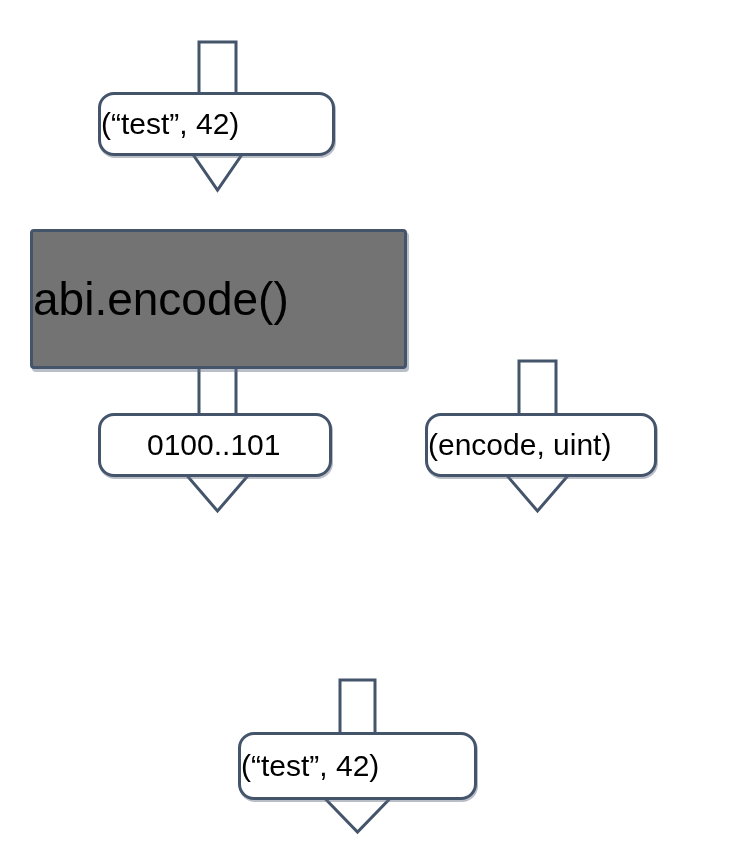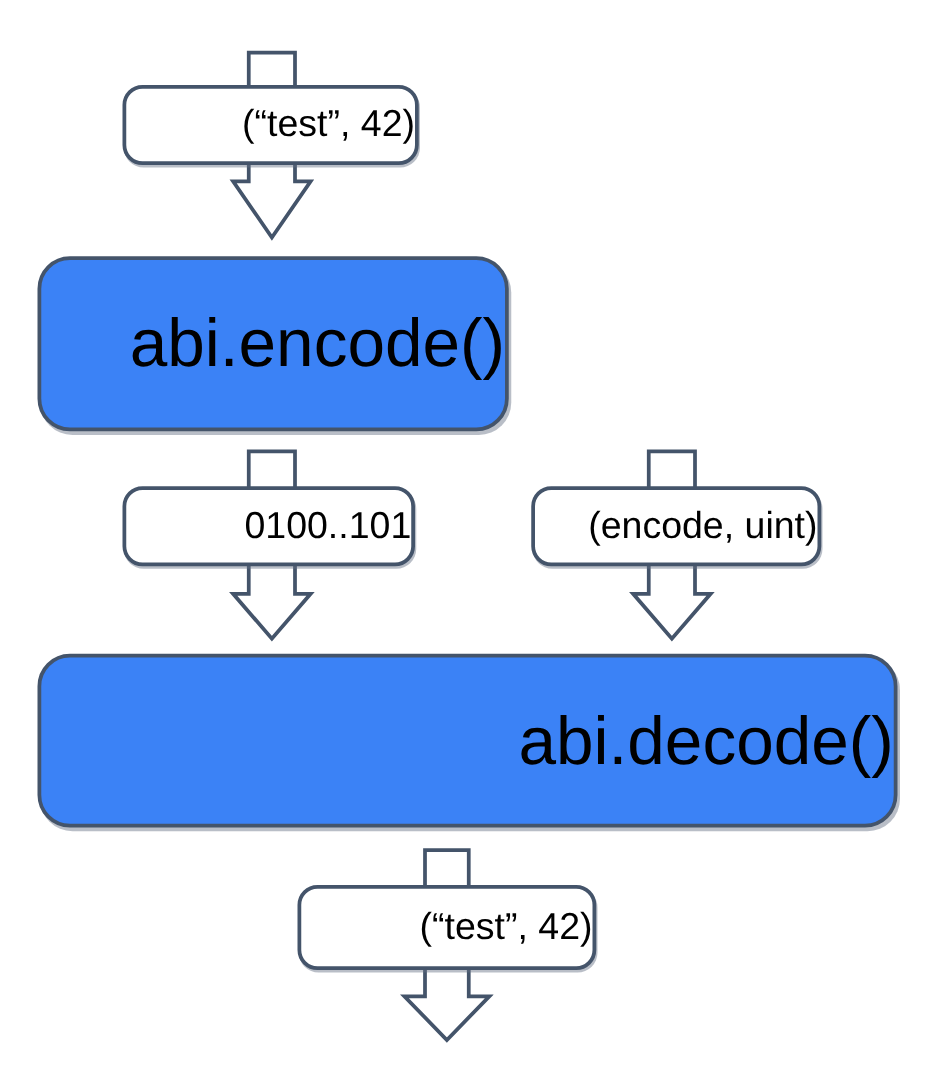--- a/index.html
+++ b/index.html
@@ -10,51 +10,52 @@
     background:#ffffff;
     overflow:hidden;
     font-family:"Liberation Sans","DejaVu Sans",sans-serif;
     color:#000000;
   }
   .node{
     position:absolute;
     box-sizing:border-box;
     display:flex;
     align-items:center;
-    justify-content:flex-end;
+    justify-content:flex-start;
     border:3px solid #44546a;
     z-index:2;
     background:#ffffff;
     white-space:nowrap;
+    margin-top:24px;
   }
   .io{
     border-radius:16px;
     font-size:30px;
     box-shadow:1px 2px 0 rgba(100,110,130,0.45);
   }
   .process{
-    border-radius:26px;
-    background:#3b82f6;
-    font-size:54px;
+    border-radius:4px;
+    background:#737373;
+    font-size:46px;
     box-shadow:2px 3px 0 rgba(100,110,130,0.45);
   }
   .arrow{
     position:absolute;
     z-index:1;
   }
   .arrow polygon{
     fill:#ffffff;
     stroke:#44546a;
     stroke-width:3;
     stroke-linejoin:miter;
   }
   
   .n-input   {left:98px;  top:68px;  width:237px; height:64px;}
   .n-encode  {left:30px;  top:205px; width:377px; height:140px;}
-  .n-bytes   {left:98px;  top:389px; width:234px; height:64px;}
+  .n-bytes   {left:98px;  top:389px; width:234px; height:64px;padding-left:46px;}
   .n-types   {left:425px; top:389px; width:232px; height:64px;}
   .n-decode  {left:30px;  top:523px; width:688px; height:139px;}
   .n-output  {left:238px; top:708px; width:239px; height:68px;}
   
   .a1{left:183px; top:40px;  width:69px; height:155px;}
   .a2{left:183px; top:359px; width:69px; height:156px;}
   .a3{left:503px; top:359px; width:69px; height:156px;}
   .a4{left:320px; top:678px; width:75px; height:158px;}
 </style>
 </head>
@@ -87,21 +88,18 @@
   </div>
 
   <div class="node io n-bytes">
     <span>0100..101</span>
   </div>
 
   <div class="node io n-types">
     <span>(encode, uint)</span>
   </div>
 
-  <div class="node process n-decode">
-    <span>abi.decode()</span>
-  </div>
 
   <div class="node io n-output">
     <span>(“test”, 42)</span>
   </div>
 
 </div>
 
 </body></html>

